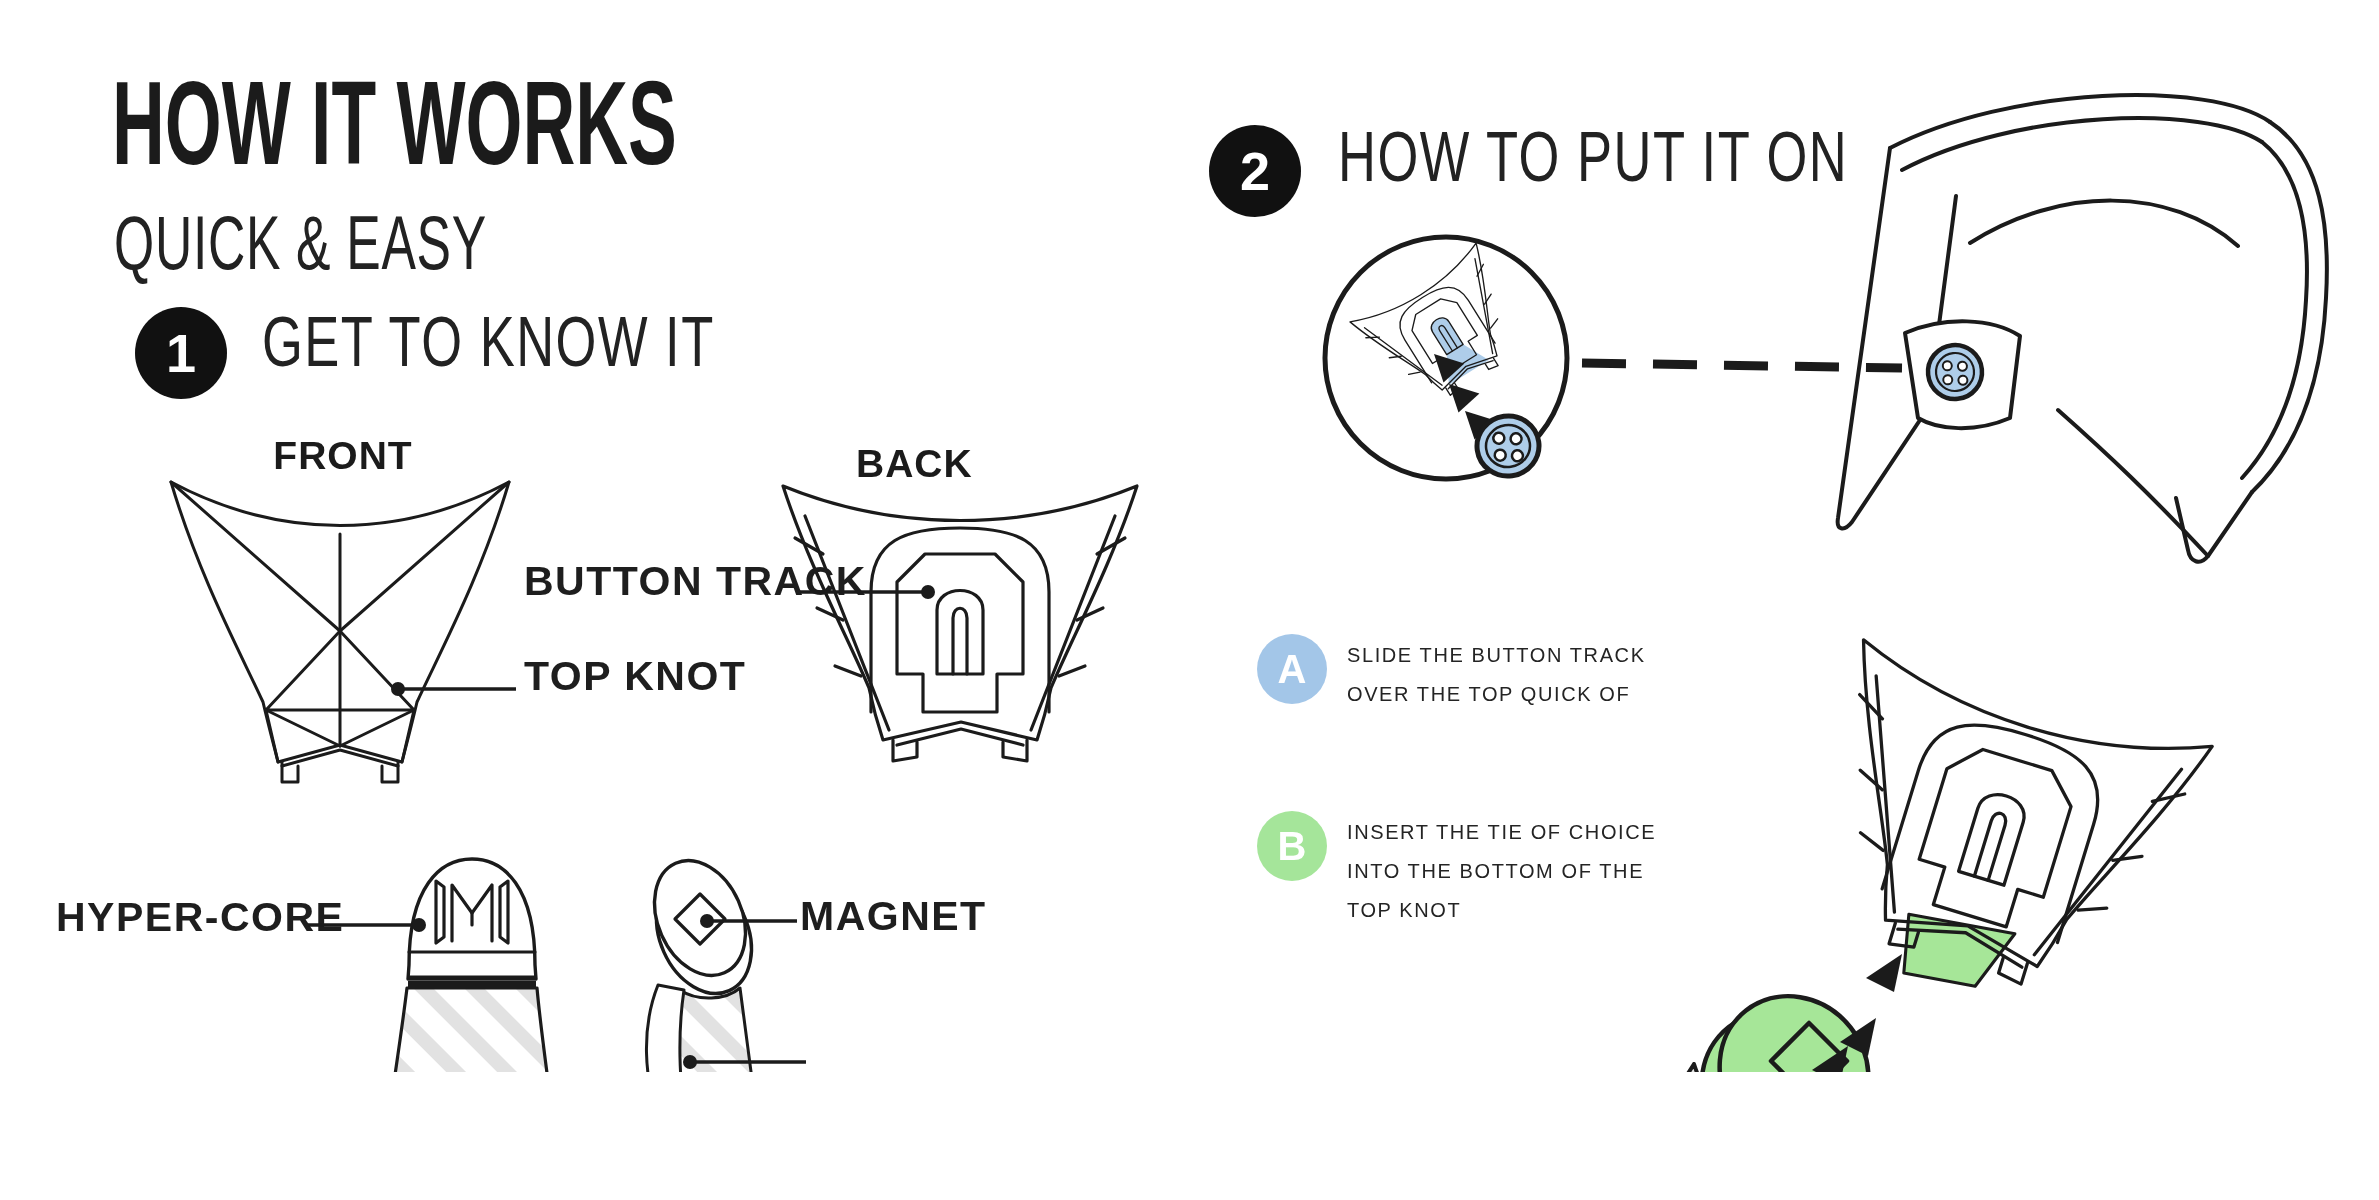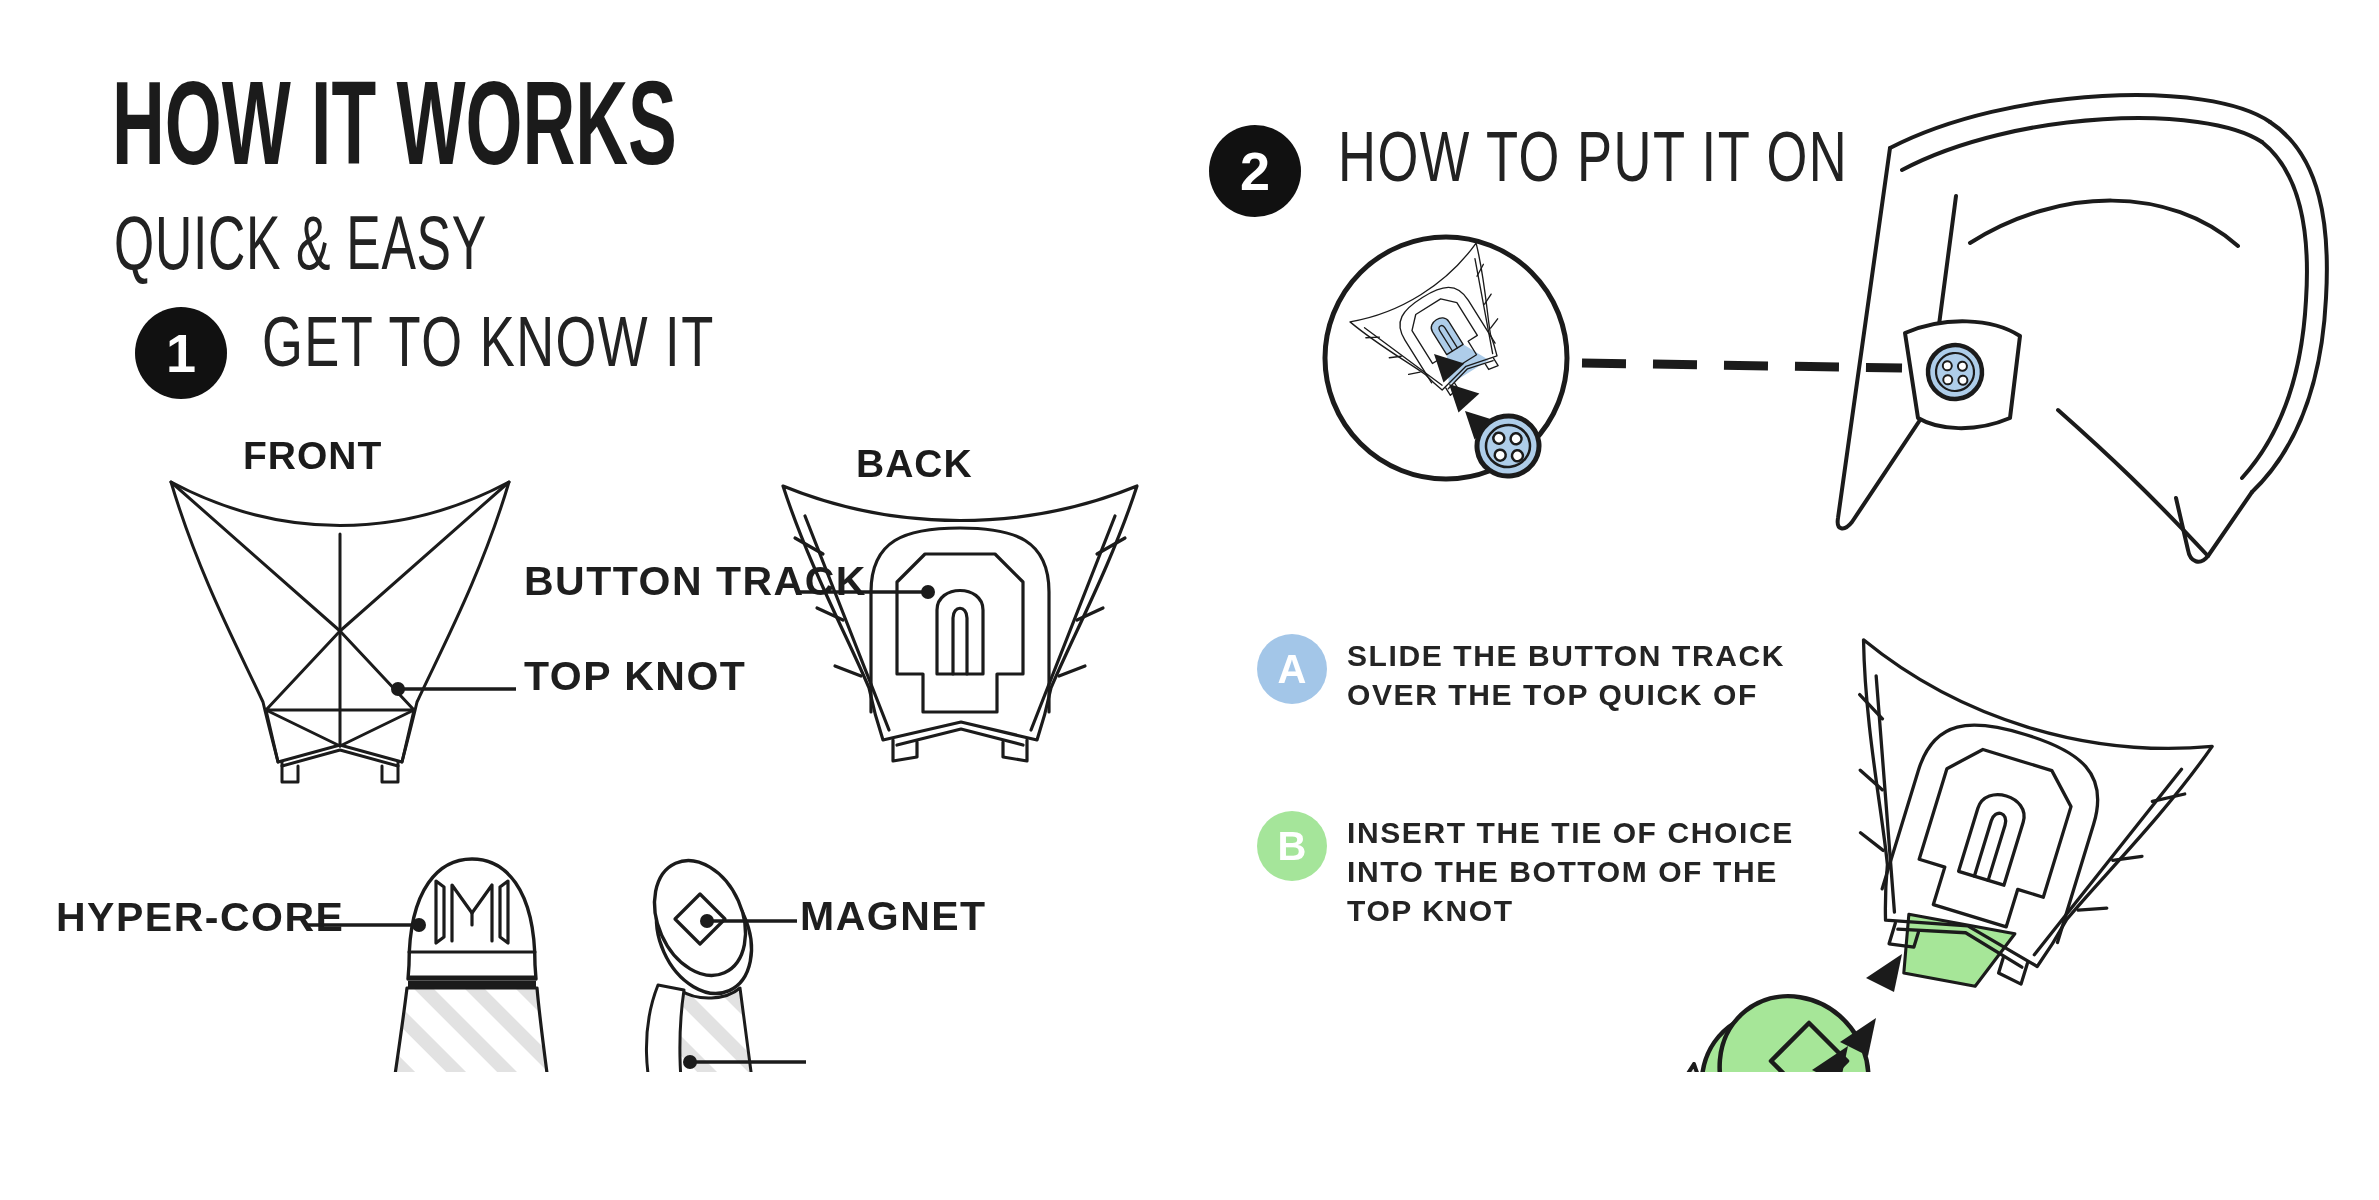--- a/index.html
+++ b/index.html
@@ -25,21 +25,21 @@
   .section-badge{width:92px;height:92px;border-radius:50%;background:#111;color:#fff;
          display:flex;align-items:center;justify-content:center;font-size:54px;font-weight:700;z-index:20;}
   .section-title{font-size:70px;font-weight:400;letter-spacing:2px;line-height:1;color:#222;
          transform:scaleX(0.75);transform-origin:left top;}
 
   .view-label{font-size:39px;font-weight:700;letter-spacing:1px;line-height:1;}
   .part-label{font-size:41px;font-weight:700;letter-spacing:1.5px;line-height:1;color:#1e1e1e;}
 
   .step-badge{width:70px;height:70px;border-radius:50%;color:#fff;display:flex;align-items:center;
          justify-content:center;font-size:40px;font-weight:700;z-index:20;}
-  .step-text{font-size:30px;font-weight:700;letter-spacing:1.6px;line-height:39px;color:#242424;}
+  .step-text{font-size:20px;font-weight:400;letter-spacing:1.6px;line-height:39px;color:#242424;}
 
   svg{display:block;}
 </style>
 </head>
 <body>
 
 <div class="canvas">
 
   <svg width="0" height="0" style="position:absolute" aria-hidden="true">
     <defs>
@@ -66,21 +66,21 @@
   </svg>
 
   <div class="abs txt title">HOW IT WORKS</div>
   <div class="abs txt subtitle">QUICK &amp; EASY</div>
 
   <div class="abs section-badge" style="left:135px;top:307px;">
     <span>1</span>
   </div>
   <div class="abs txt section-title" style="left:262px;top:307px;">GET TO KNOW IT</div>
 
-  <div class="abs txt view-label" style="left:243px;top:436px;width:200px;text-align:left;">FRONT</div>
+  <div class="abs txt view-label" style="left:243px;top:436px;width:200px;text-align:center;">FRONT</div>
   <div class="abs txt view-label" style="left:856px;top:444px;width:200px;text-align:left;">BACK</div>
   <div class="abs txt part-label" style="left:524px;top:561px;">BUTTON TRACK</div>
   <div class="abs txt part-label" style="left:524px;top:656px;">TOP KNOT</div>
   <div class="abs txt part-label" style="left:56px;top:897px;">HYPER-CORE</div>
   <div class="abs txt part-label" style="left:800px;top:896px;">MAGNET</div>
 
   <svg class="abs art" style="left:165px;top:470px;" width="350" height="345" viewBox="0 0 350 345">
     <g fill="none" stroke="var(--ink)" stroke-width="3" stroke-linejoin="round" stroke-linecap="round">
       <path d="M6,12 C115,70 235,70 344,12 C316,106 276,180 252,232 C246,258 241,276 237,292 L175,275 L113,292 C109,276 104,258 98,232 C74,180 34,106 6,12 Z"></path>
       <path d="M117,292 L117,312 L133,312 L133,296 M217,296 L217,312 L233,312 L233,292"></path>

